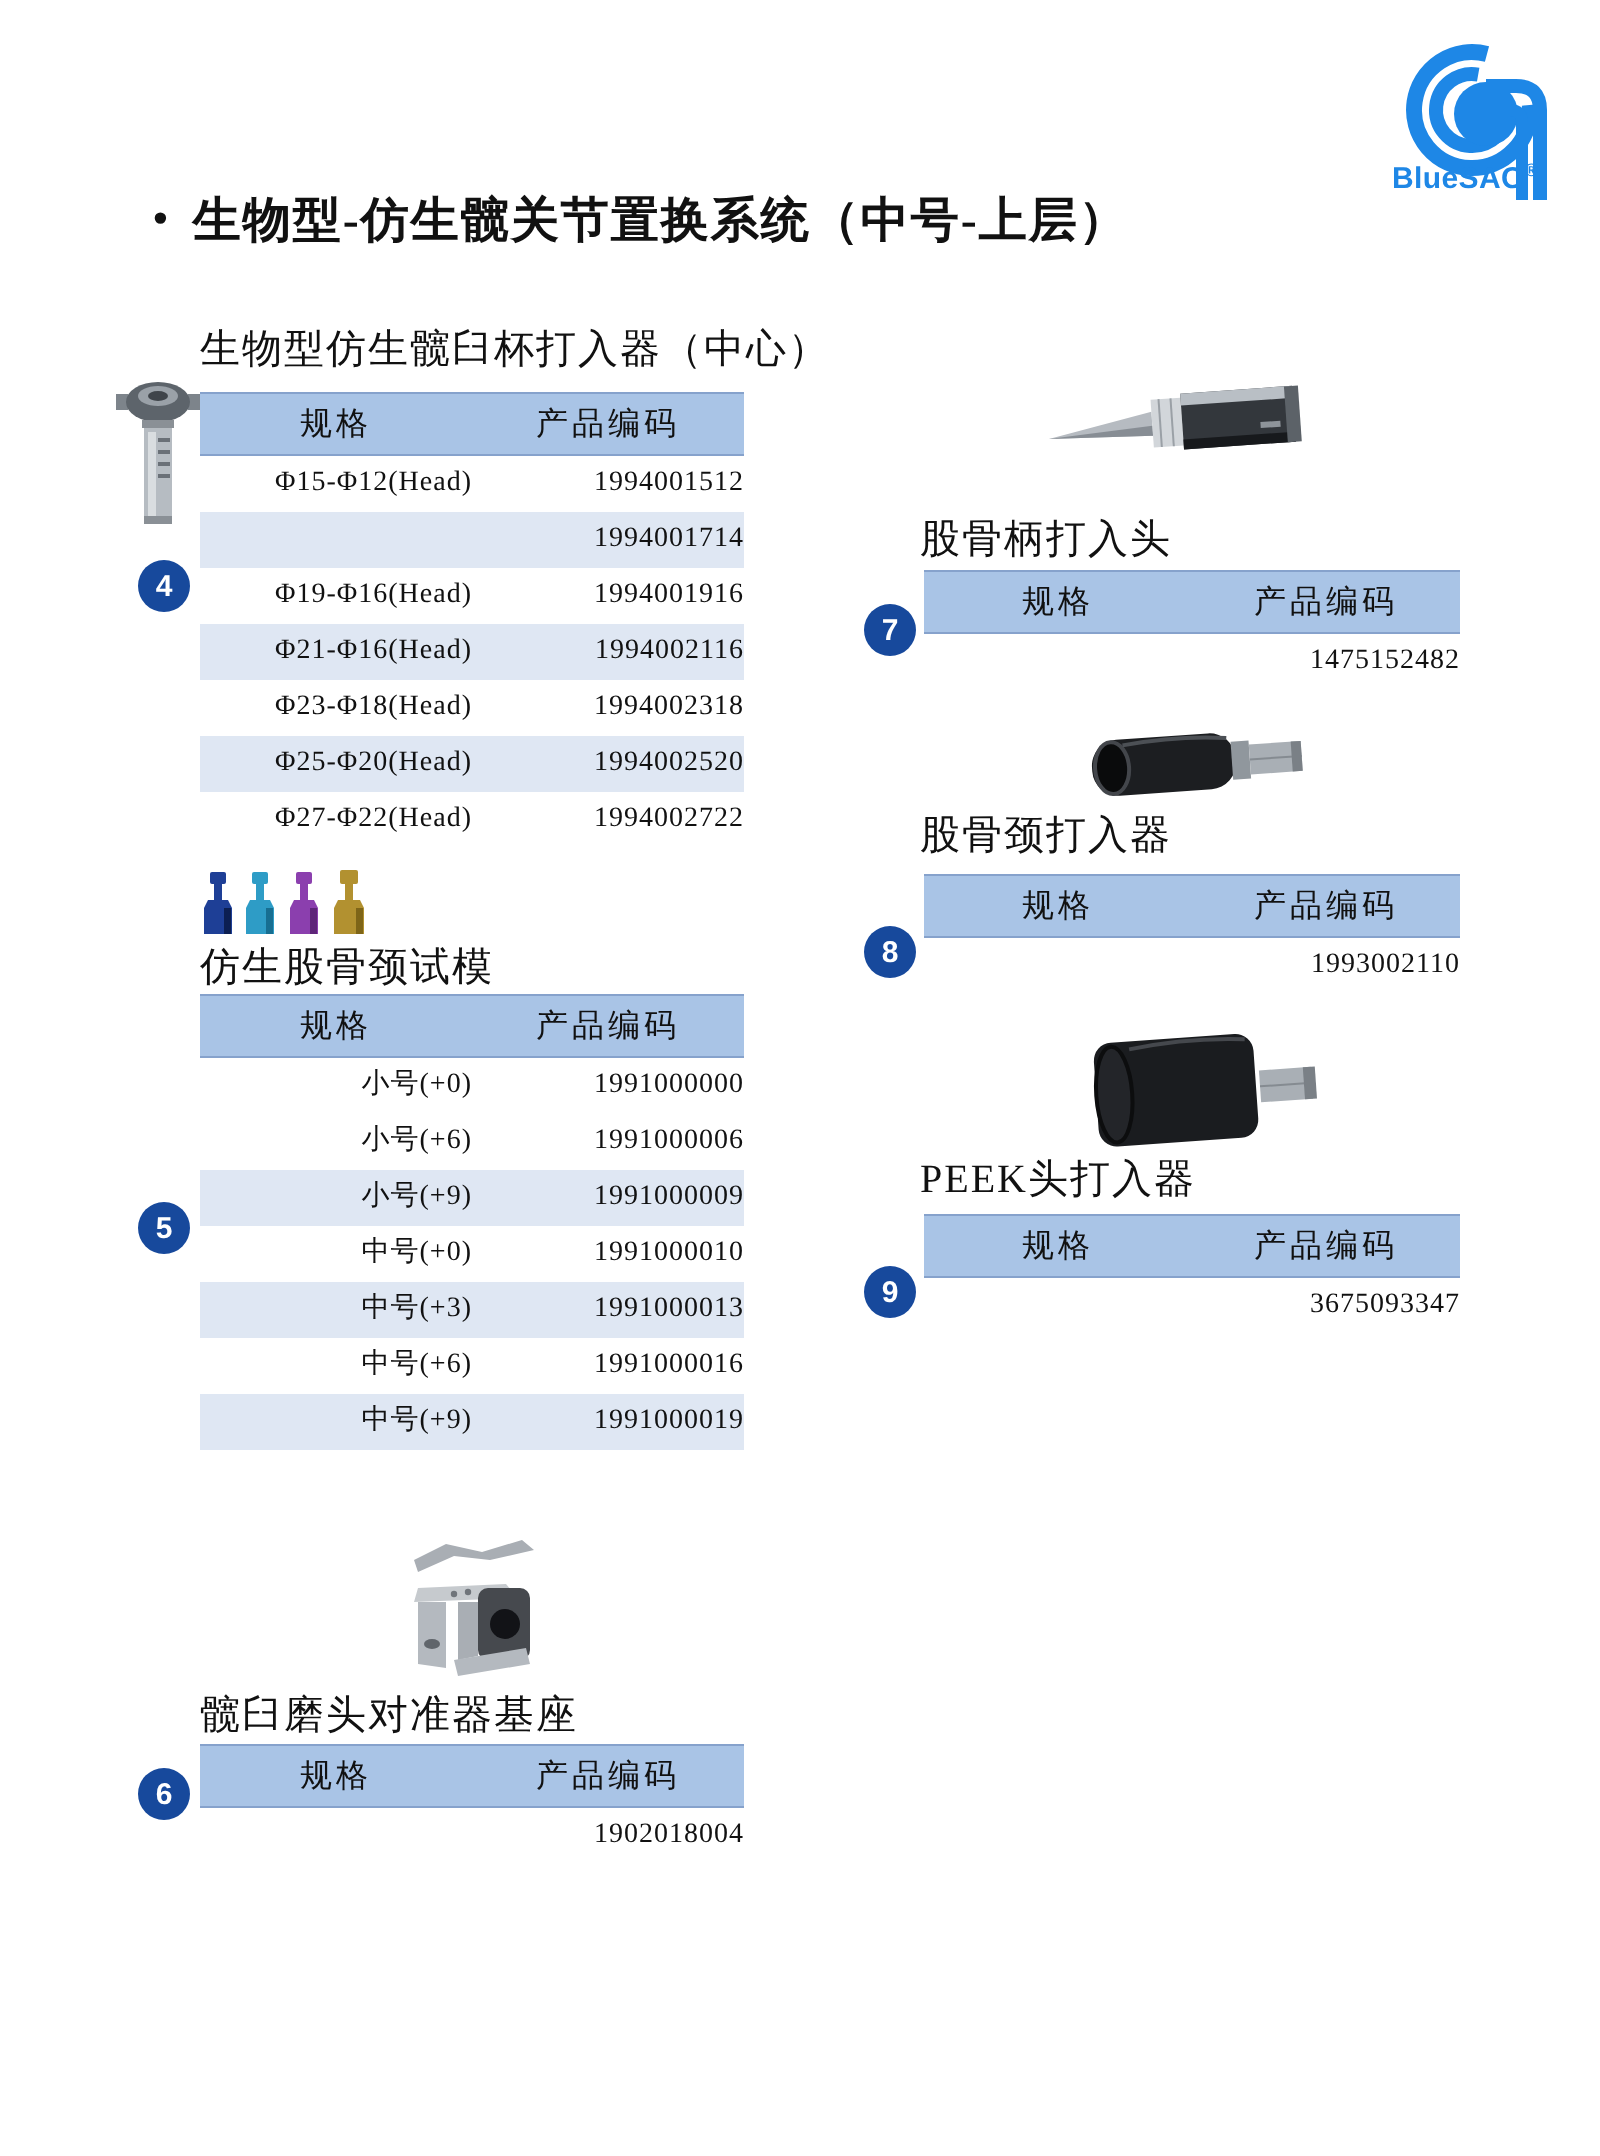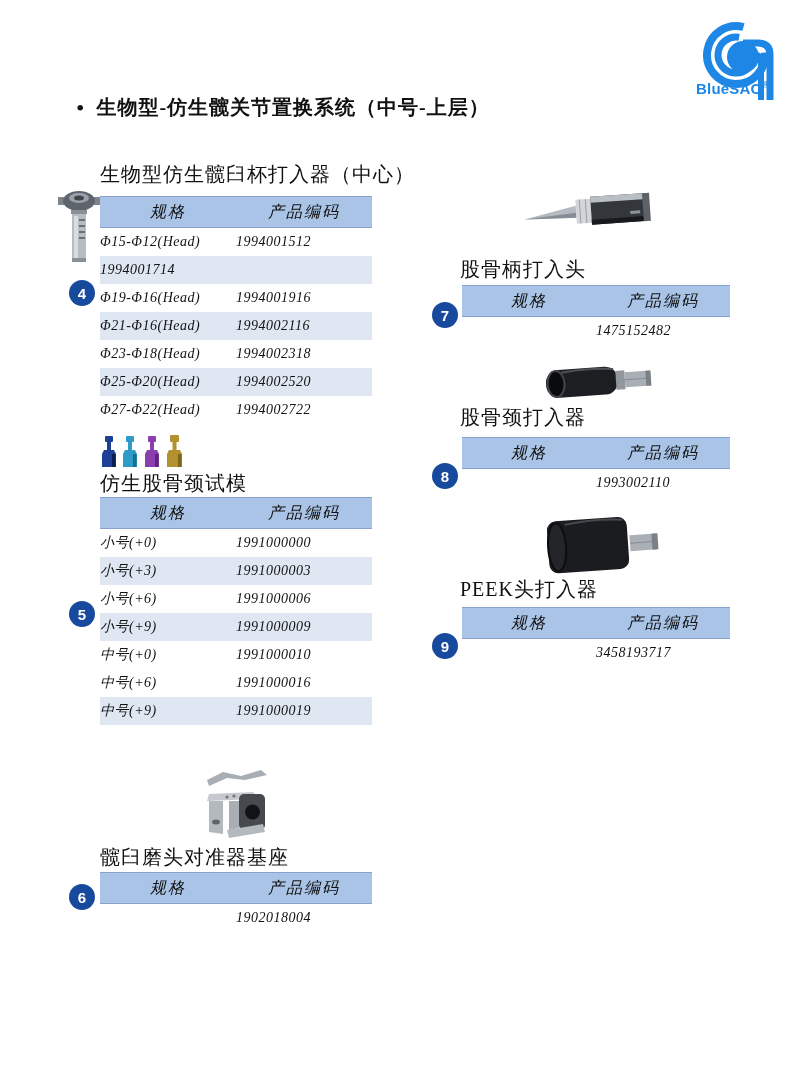--- a/index.html
+++ b/index.html
@@ -4,47 +4,47 @@
 <style>
   html,body { margin:0; padding:0; background:#fff; }
   .page {
     position:relative; width:800px; height:1078px; background:#ffffff;
     font-family:"Liberation Serif","DejaVu Serif",serif; color:#111;
     overflow:hidden;
   }
   
   .title-row { position:absolute; left:76px; top:94px; display:flex; align-items:center; gap:12px; }
   .title-row .bullet { font-size:24px; line-height:1; }
-  .title-row h1 { margin:0; font-size:20px; font-weight:bold; letter-spacing:1px; white-space:nowrap; }
+  .title-row h1 { margin:0; font-size:24px; font-weight:bold; letter-spacing:1px; white-space:nowrap; }
 
   
   .logo { position:absolute; left:694px; top:10px; width:102px; height:100px; }
   .logo svg { display:block; }
   .logo .brand {
     position:absolute; left:2px; top:70px;
     color:var(--logo-blue); font-family:"Liberation Sans",sans-serif;
     font-weight:bold; font-size:15px; letter-spacing:0.2px;
   }
   .logo .brand sup { font-size:9px; }
 
   
   .sec-title { position:absolute; font-size:20px; letter-spacing:1px; white-space:nowrap; }
 
   
-  .tbl { position:absolute;font-style:italic; }
+  .tbl { position:absolute; }
   .thead {
     display:flex; height:32px; background:var(--header-bg);
     border-top:1px solid #86a2cc; border-bottom:1px solid #86a2cc; box-sizing:border-box;
   }
   .thead .cell {
     flex:1; display:flex; align-items:center; justify-content:center;
     font-size:16px; letter-spacing:2px;
   }
   .trow { display:flex; height:28px; }
-  .trow .cell { flex:1; text-align:left; line-height:28px; font-size:14px; letter-spacing:0.5px; }
+  .trow .cell { flex:1; text-align:right; line-height:28px; font-size:14px; letter-spacing:0.5px; }
   .trow.striped { background:var(--stripe-bg); }
 
   
   .badge {
     position:absolute; width:26px; height:26px; border-radius:50%;
     background:var(--badge-bg); color:#fff;
     font-family:"Liberation Sans",sans-serif; font-weight:bold; font-size:15px;
     display:flex; align-items:center; justify-content:center;
   }
 
@@ -155,35 +155,35 @@
 
   <div class="tbl" style="left:100px;top:497px;width:272px">
     <div class="thead">
       <div class="cell">规格</div>
       <div class="cell">产品编码</div>
     </div>
     <div class="trow">
       <div class="cell">小号(+0)</div>
       <div class="cell">1991000000</div>
     </div>
-    <div class="trow striped">
-      <div class="cell">小号(+3)</div>
-      <div class="cell">1991000003</div>
-    </div>
     <div class="trow">
       <div class="cell">小号(+6)</div>
       <div class="cell">1991000006</div>
     </div>
     <div class="trow striped">
       <div class="cell">小号(+9)</div>
       <div class="cell">1991000009</div>
     </div>
     <div class="trow">
       <div class="cell">中号(+0)</div>
       <div class="cell">1991000010</div>
+    </div>
+    <div class="trow striped">
+      <div class="cell">中号(+3)</div>
+      <div class="cell">1991000013</div>
     </div>
     <div class="trow">
       <div class="cell">中号(+6)</div>
       <div class="cell">1991000016</div>
     </div>
     <div class="trow striped">
       <div class="cell">中号(+9)</div>
       <div class="cell">1991000019</div>
     </div>
   </div>
@@ -284,18 +284,18 @@
 
   <div class="sec-title" style="left:460px;top:576px">PEEK头打入器</div>
 
   <div class="tbl" style="left:462px;top:607px;width:268px">
     <div class="thead">
       <div class="cell">规格</div>
       <div class="cell">产品编码</div>
     </div>
     <div class="trow">
       <div class="cell"></div>
-      <div class="cell">3458193717</div>
+      <div class="cell">3675093347</div>
     </div>
   </div>
   <div class="badge" style="left:432px;top:633px">9</div>
 
 </div>
 
 </body></html>

